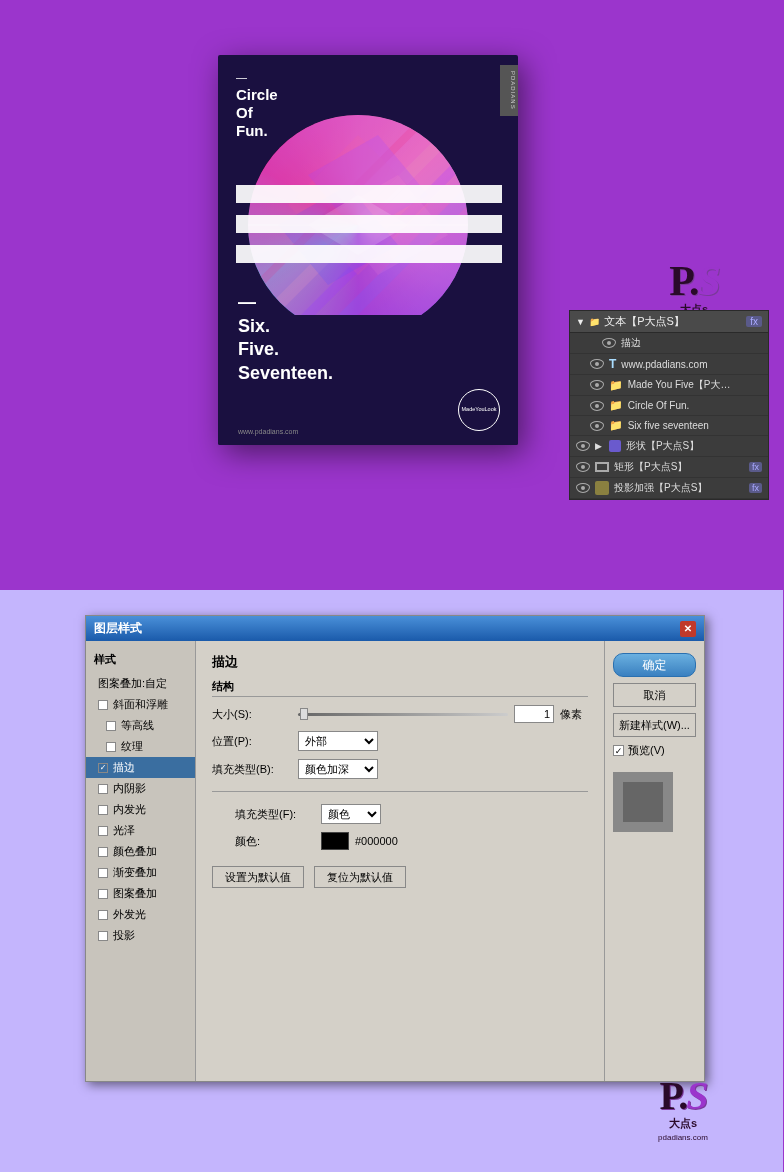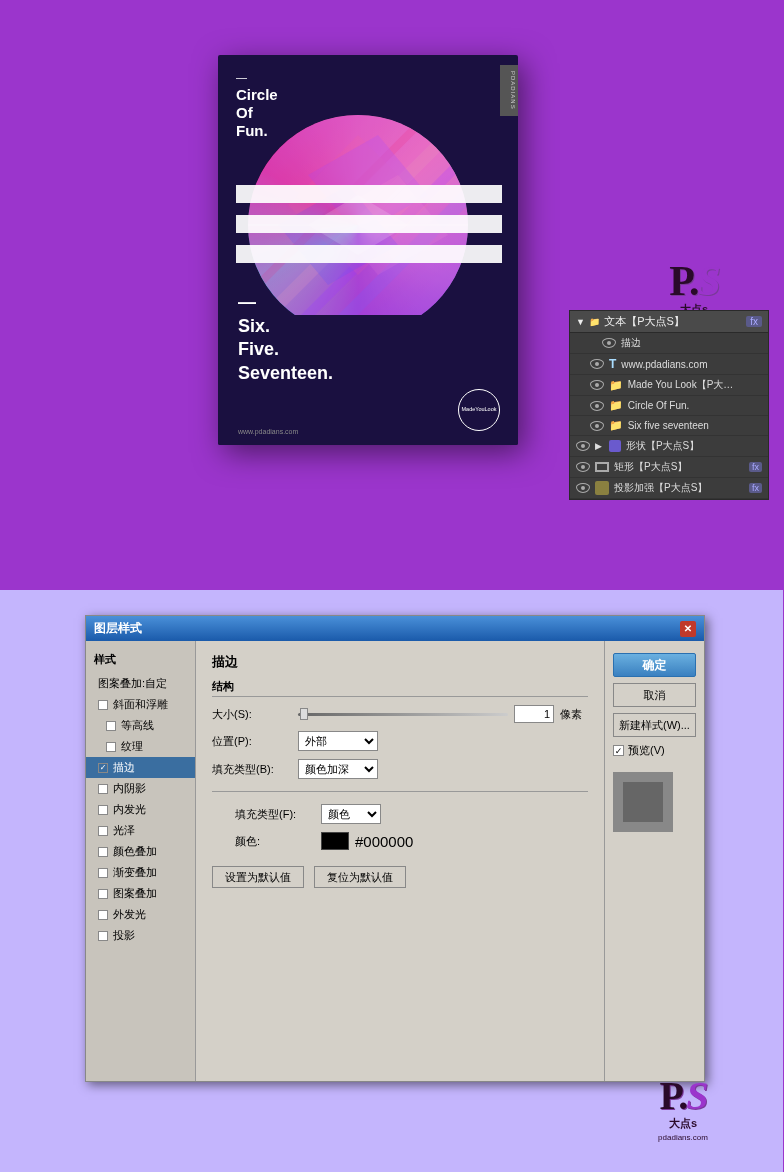--- a/index.html
+++ b/index.html
@@ -424,21 +424,21 @@
       min-width: 60px;
     }
     .color-swatch {
       width: 28px;
       height: 18px;
       border: 1px solid #444;
       background: #000;
       cursor: pointer;
     }
     .color-hex {
-      font-size: 15px;
+      font-size: 11px;
     }
     .dialog-divider {
       border: none;
       border-top: 1px solid #999;
       margin: 12px 0;
     }
     .dialog-bottom-btns {
       display: flex;
       gap: 10px;
       margin-top: 16px;
@@ -462,23 +462,23 @@
       gap: 6px;
       border-left: 1px solid #999;
       flex-shrink: 0;
     }
     .dialog-btn-ok {
       height: 24px;
       background: linear-gradient(to bottom, #6ab0e0, #3a80c0);
       border: 1px solid #2a70b0;
       color: #fff;
       font-size: 12px;
-      font-weight: bold;
-      cursor: pointer;
-      border-radius: 2px;
+      font-weight: normal;
+      cursor: pointer;
+      border-radius: 10px;
     }
     .dialog-btn-cancel {
       height: 24px;
       background: #d4d0c8;
       border: 1px solid #888;
       font-size: 11px;
       cursor: pointer;
     }
     .dialog-btn-new {
       height: 24px;
@@ -623,21 +623,21 @@
 
     <div class="layer-row layer-indent">
       <span class="layer-eye"></span>
       <span class="layer-icon-t">T</span>
       <span class="layer-name">www.pdadians.com</span>
     </div>
 
     <div class="layer-row layer-indent">
       <span class="layer-eye"></span>
       <span style="font-size:11px;">📁</span>
-      <span class="layer-name">Made You Look【P大…</span>
+      <span class="layer-name">Made You Five【P大…</span>
     </div>
     <div class="layer-row layer-indent">
       <span class="layer-eye"></span>
       <span style="font-size:11px;">📁</span>
       <span class="layer-name">Circle Of Fun.</span>
     </div>
     <div class="layer-row layer-indent">
       <span class="layer-eye"></span>
       <span style="font-size:11px;">📁</span>
       <span class="layer-name">Six five seventeen</span>

